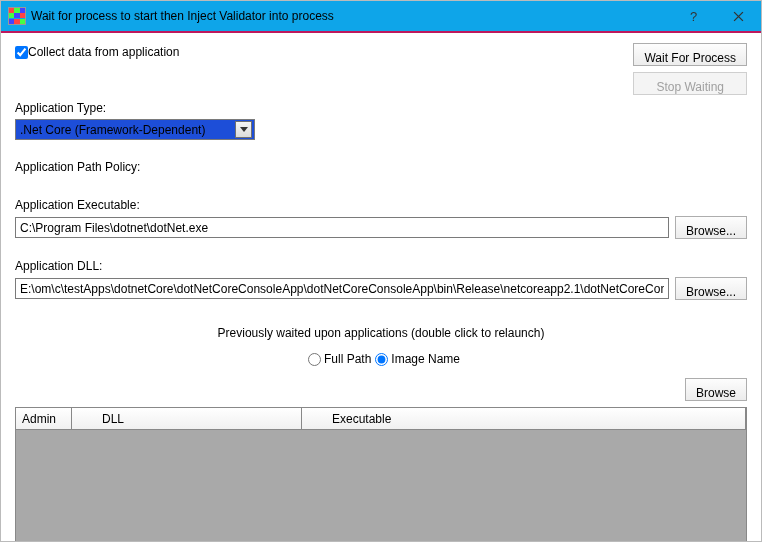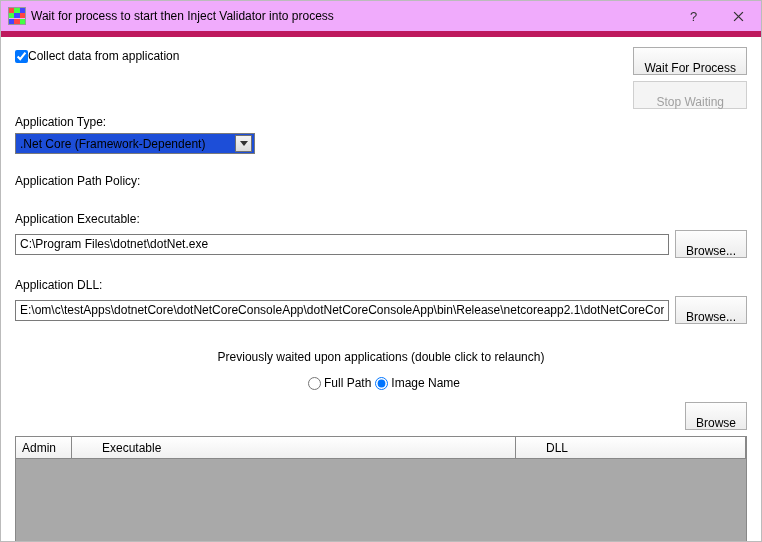--- a/index.html
+++ b/index.html
@@ -13,22 +13,22 @@
     height: 542px;
     border: 1px solid #bbb;
     display: flex;
     flex-direction: column;
     overflow: hidden;
   }
   .titlebar {
     height: 44px;
     display: flex;
     align-items: center;
-    border-bottom: 6px solid #be185d;
-    background: #f0abfc;
+    border-bottom: 2px solid #be185d;
+    background: #0ea5e9;
   }
   .titlebar .icon {
     width: 16px; height: 16px;
     margin: 0 6px 0 8px;
     display: inline-block;
     background:
       linear-gradient(90deg,#f44 0 33%,#4f4 33% 66%,#44f 66% 100%) top/100% 33% no-repeat,
       linear-gradient(90deg,#4f4 0 33%,#44f 33% 66%,#f44 66% 100%) center/100% 33% no-repeat,
       linear-gradient(90deg,#44f 0 33%,#f44 33% 66%,#4f4 66% 100%) bottom/100% 33% no-repeat;
     outline:1px solid #999;
@@ -50,21 +50,21 @@
   .row-top { display:flex; justify-content:space-between; align-items:flex-start;}
   .checkbox-row { display:flex; align-items:center; margin-top:2px; margin-bottom:10px;}
   .checkbox-row input { margin:0; }
   .rightbtns { display:flex; flex-direction:column; gap:6px; }
   .winbutton {
     min-width: 86px;
     height: 23px;
     font: inherit;
     background: linear-gradient(#fdfdfd,#ececec);
     border: 1px solid #adadad;
-    padding: 13px 10px;
+    padding: 7px 10px;
     cursor: default;
   }
   .winbutton:disabled { color:#a0a0a0; background:#f4f4f4; border-color:#cfcfcf;}
   .winbutton.small { min-width:62px; }
   .field-label { margin: 6px 0 4px 0; }
   .dropdown {
     width: 240px; height:21px;
     border:1px solid #7a7a7a;
     background:#1d4ed8;
     display:flex; align-items:center;
@@ -198,22 +198,22 @@
       </label>
     </span>
     <span class="reset-wrap">
       <button class="winbutton small">Browse</button>
     </span>
   </div>
 
   <div class="grid-area">
     <div class="grid-header">
       <div class="col admin">Admin</div>
+      <div class="col dll">DLL</div>
       <div class="col exe">Executable</div>
-      <div class="col dll">DLL</div>
     </div>
     <div class="grid-body"></div>
     <div class="hscroll">
       <div class="arrow">
         <svg width="7" height="9" viewBox="0 0 6 8">
             <path d="M5 0 L0 4 L5 8 Z" fill="#606060"></path>
           </svg>
       </div>
       <div class="track">
         <div class="thumb"></div>

